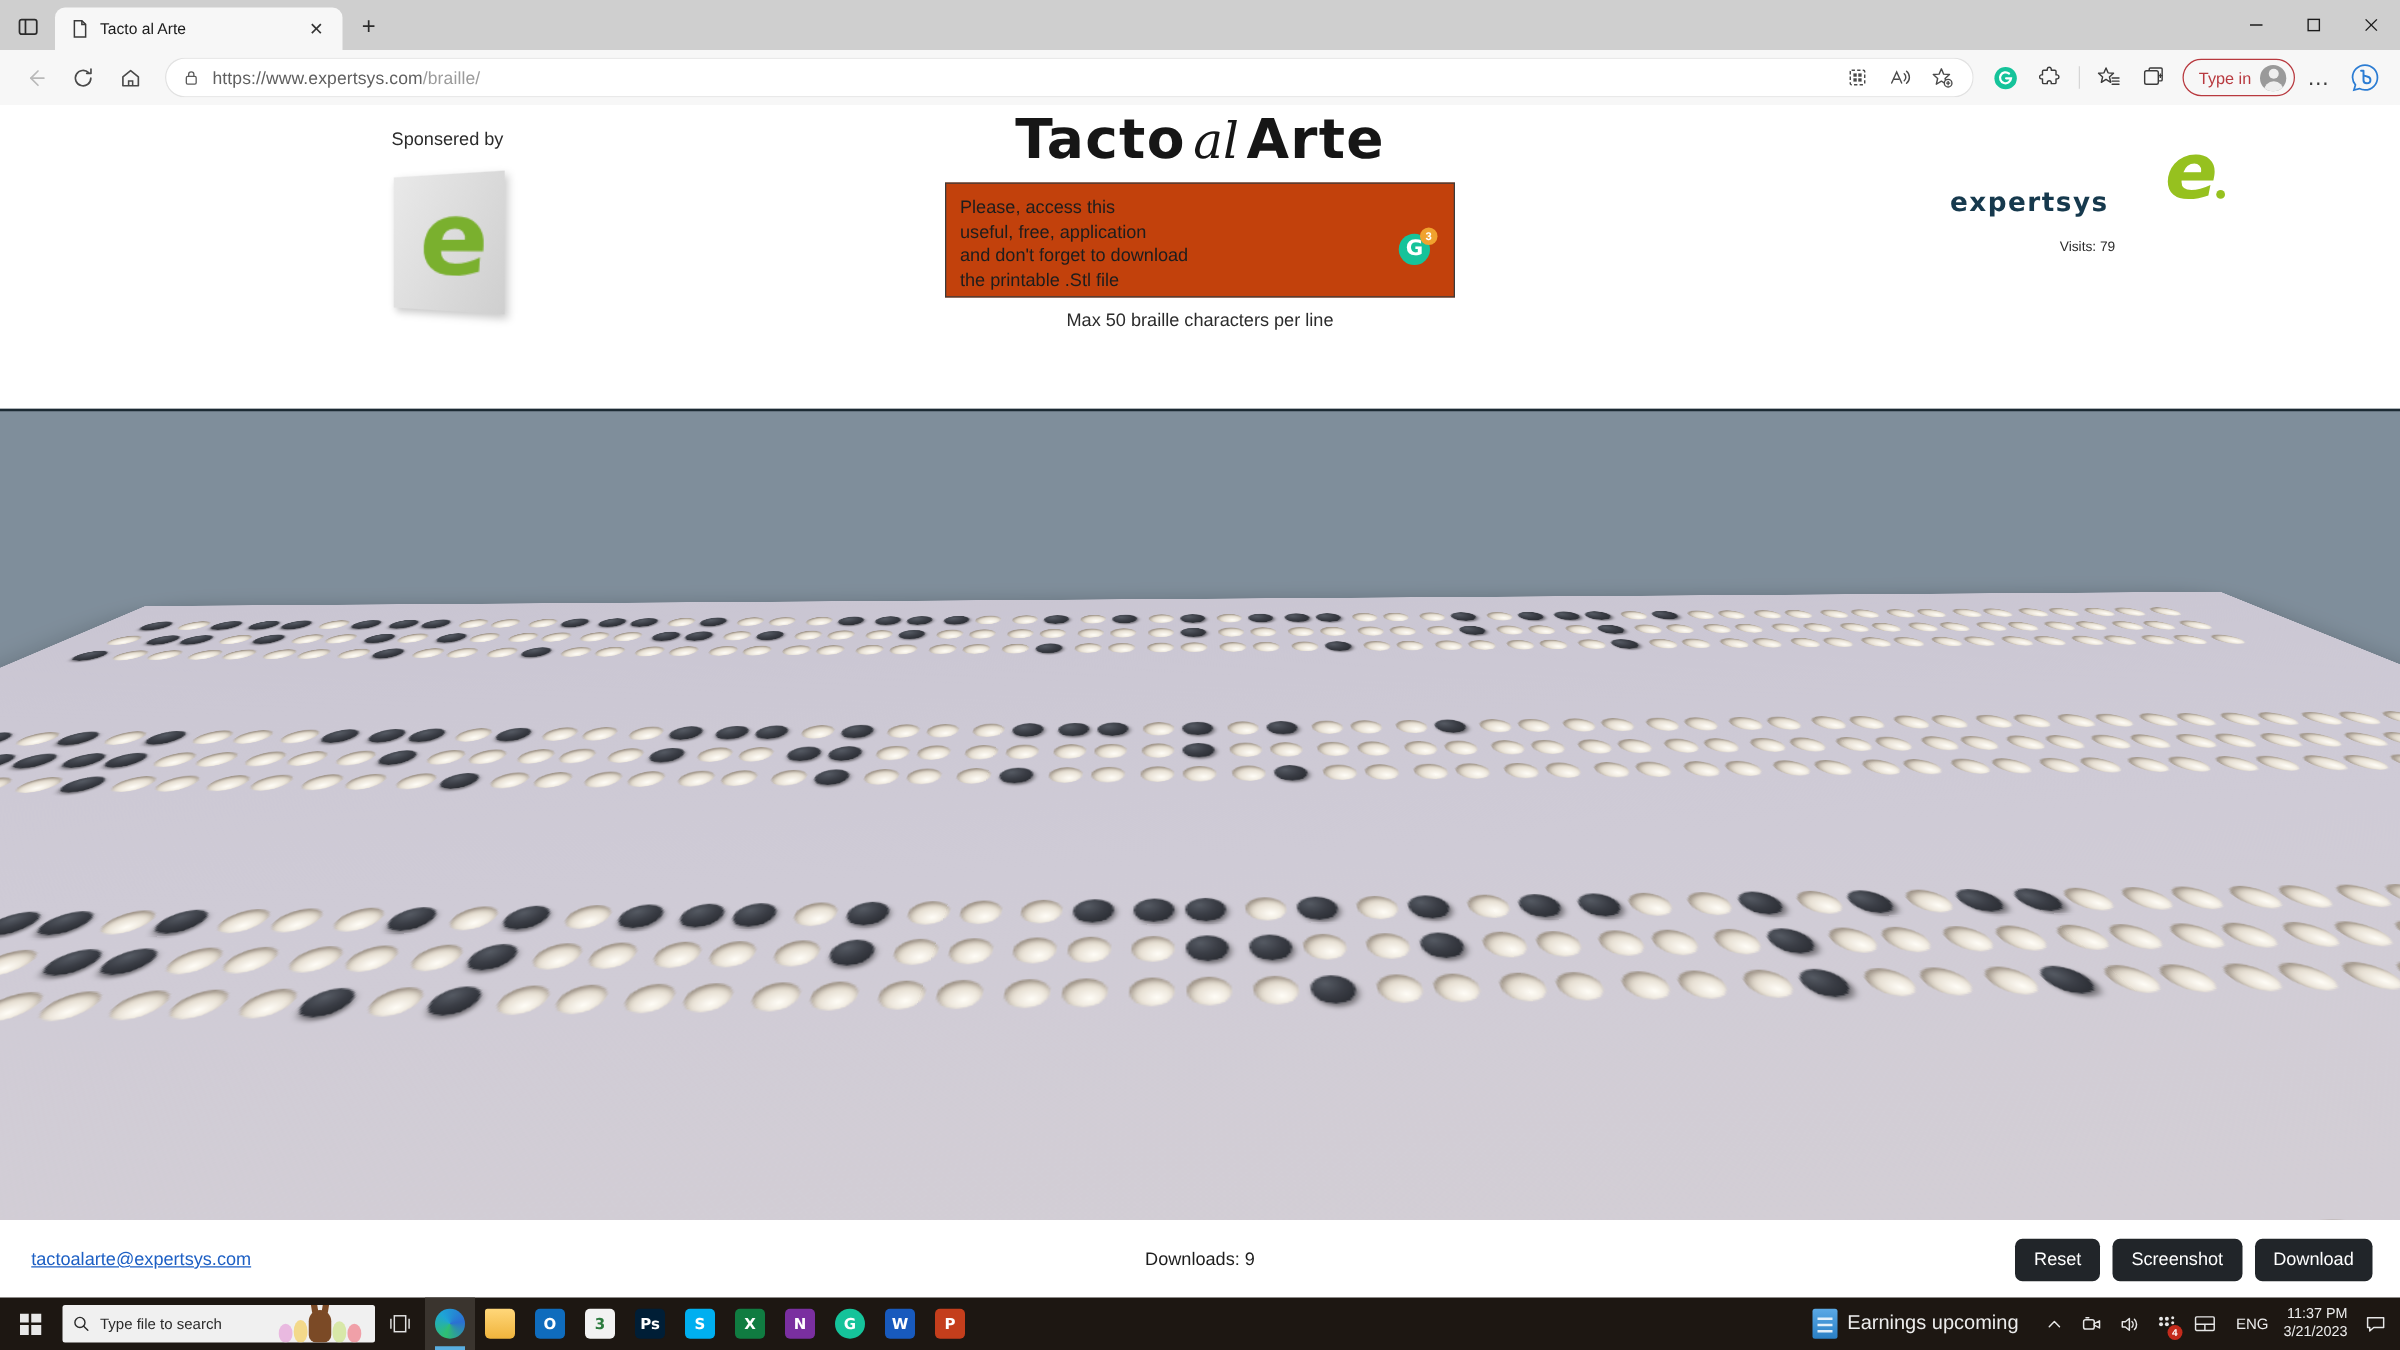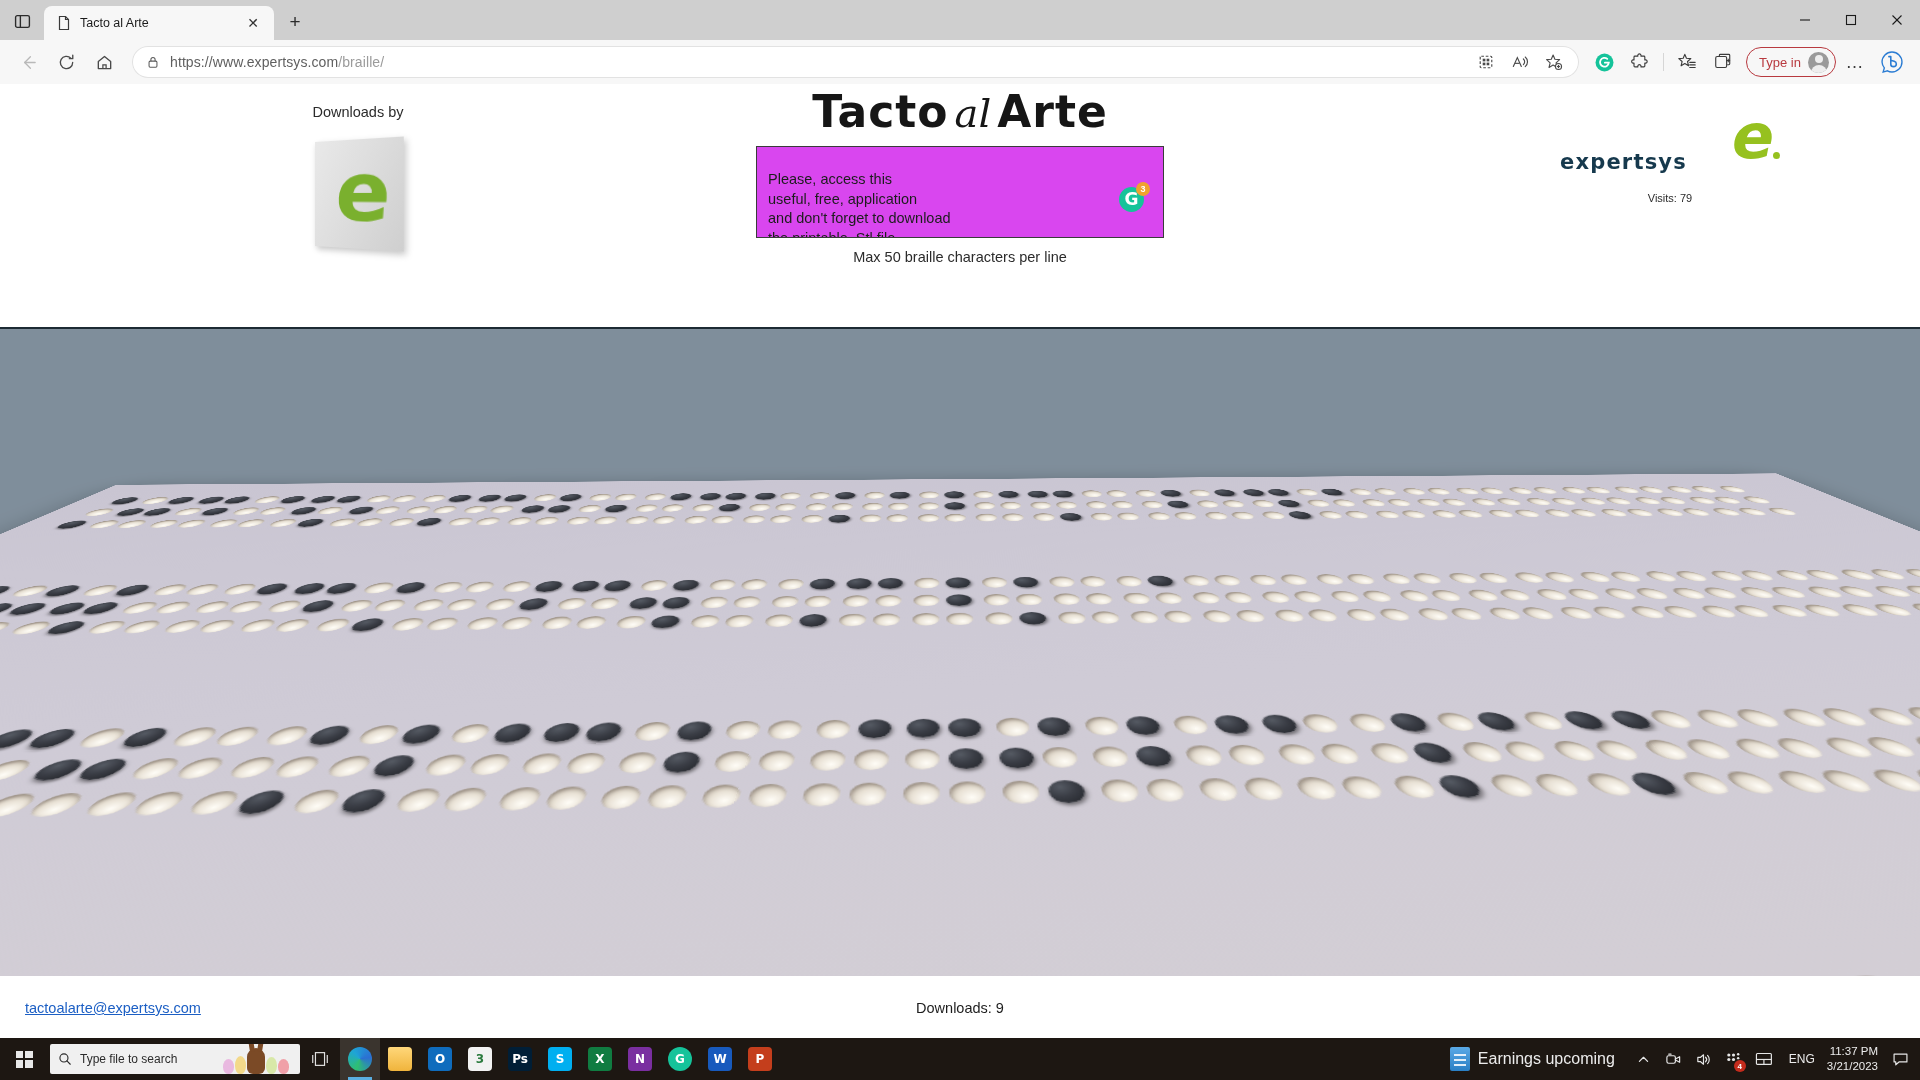--- a/index.html
+++ b/index.html
@@ -148,22 +148,22 @@
     width: 300px; height: 32px; border: 1px solid #b9b9b9; border-radius: 4px;
     background: #fff; display: flex; align-items: center;
     padding: 0 12px; font-size: 14.5px; color: #1f1f1f;
   }
   .lang-select .chev {
     margin-left: auto; width: 14px; height: 14px; color: #444;
     display: flex; align-items: center; justify-content: center;
   }
   .text-area {
     margin-top: 12px; width: 408px; height: 92px;
-    border: 1px solid #3b3b3b; background: #d946ef;
-    padding: 23px 10px 6px 11px; position: relative;
+    border: 1px solid #3b3b3b; background: #c2410c;
+    padding: 10px 10px 6px 11px; position: relative;
     font-size: 14.5px; color: #1d1d1d; line-height: 19.6px;
     overflow: hidden; white-space: pre-wrap;
     font-family: "Liberation Sans", sans-serif;
   }
   .grammarly-badge {
     position: absolute; right: 20px; bottom: 10px;
     width: 25px; height: 25px; border-radius: 50%;
     background: #15c39a; display: flex; align-items: center; justify-content: center;
   }
   .grammarly-badge .g {
@@ -486,21 +486,21 @@
     </div>
   </div>
 
   <div class="page">
 
     <div class="site-title">
       <span class="word">Tacto</span><span class="script">al</span><span class="word">Arte</span>
     </div>
 
     <div class="sponsor-block">
-      <div class="sponsor-label">Downloads by</div>
+      <div class="sponsor-label">Sponsered by</div>
       <div class="sponsor-plaque">
         <div class="plaque-face">
           <span class="plaque-e">e</span>
         </div>
       </div>
     </div>
 
     <div class="control-col">
       <div class="text-area">Please, access this
 useful, free, application
@@ -1259,20 +1259,25 @@
                 <div class="dot hole" style="left: 28px; top: 0px;"></div>
               </div>
             </div>
           </div>
       </div>
     </div>
 
     <div class="footer">
       <a class="footer-mail" href="#">tactoalarte@expertsys.com</a>
       <div class="footer-downloads">Downloads: 9</div>
+      <div class="footer-buttons" id="footer-buttons">
+          <div class="fbtn">Reset</div>
+          <div class="fbtn">Screenshot</div>
+          <div class="fbtn">Download</div>
+        </div>
     </div>
   </div>
 
   <div class="taskbar">
     <div class="start-btn">
       <span class="win-logo">
           <span></span>
           <span></span>
           <span></span>
           <span></span>

